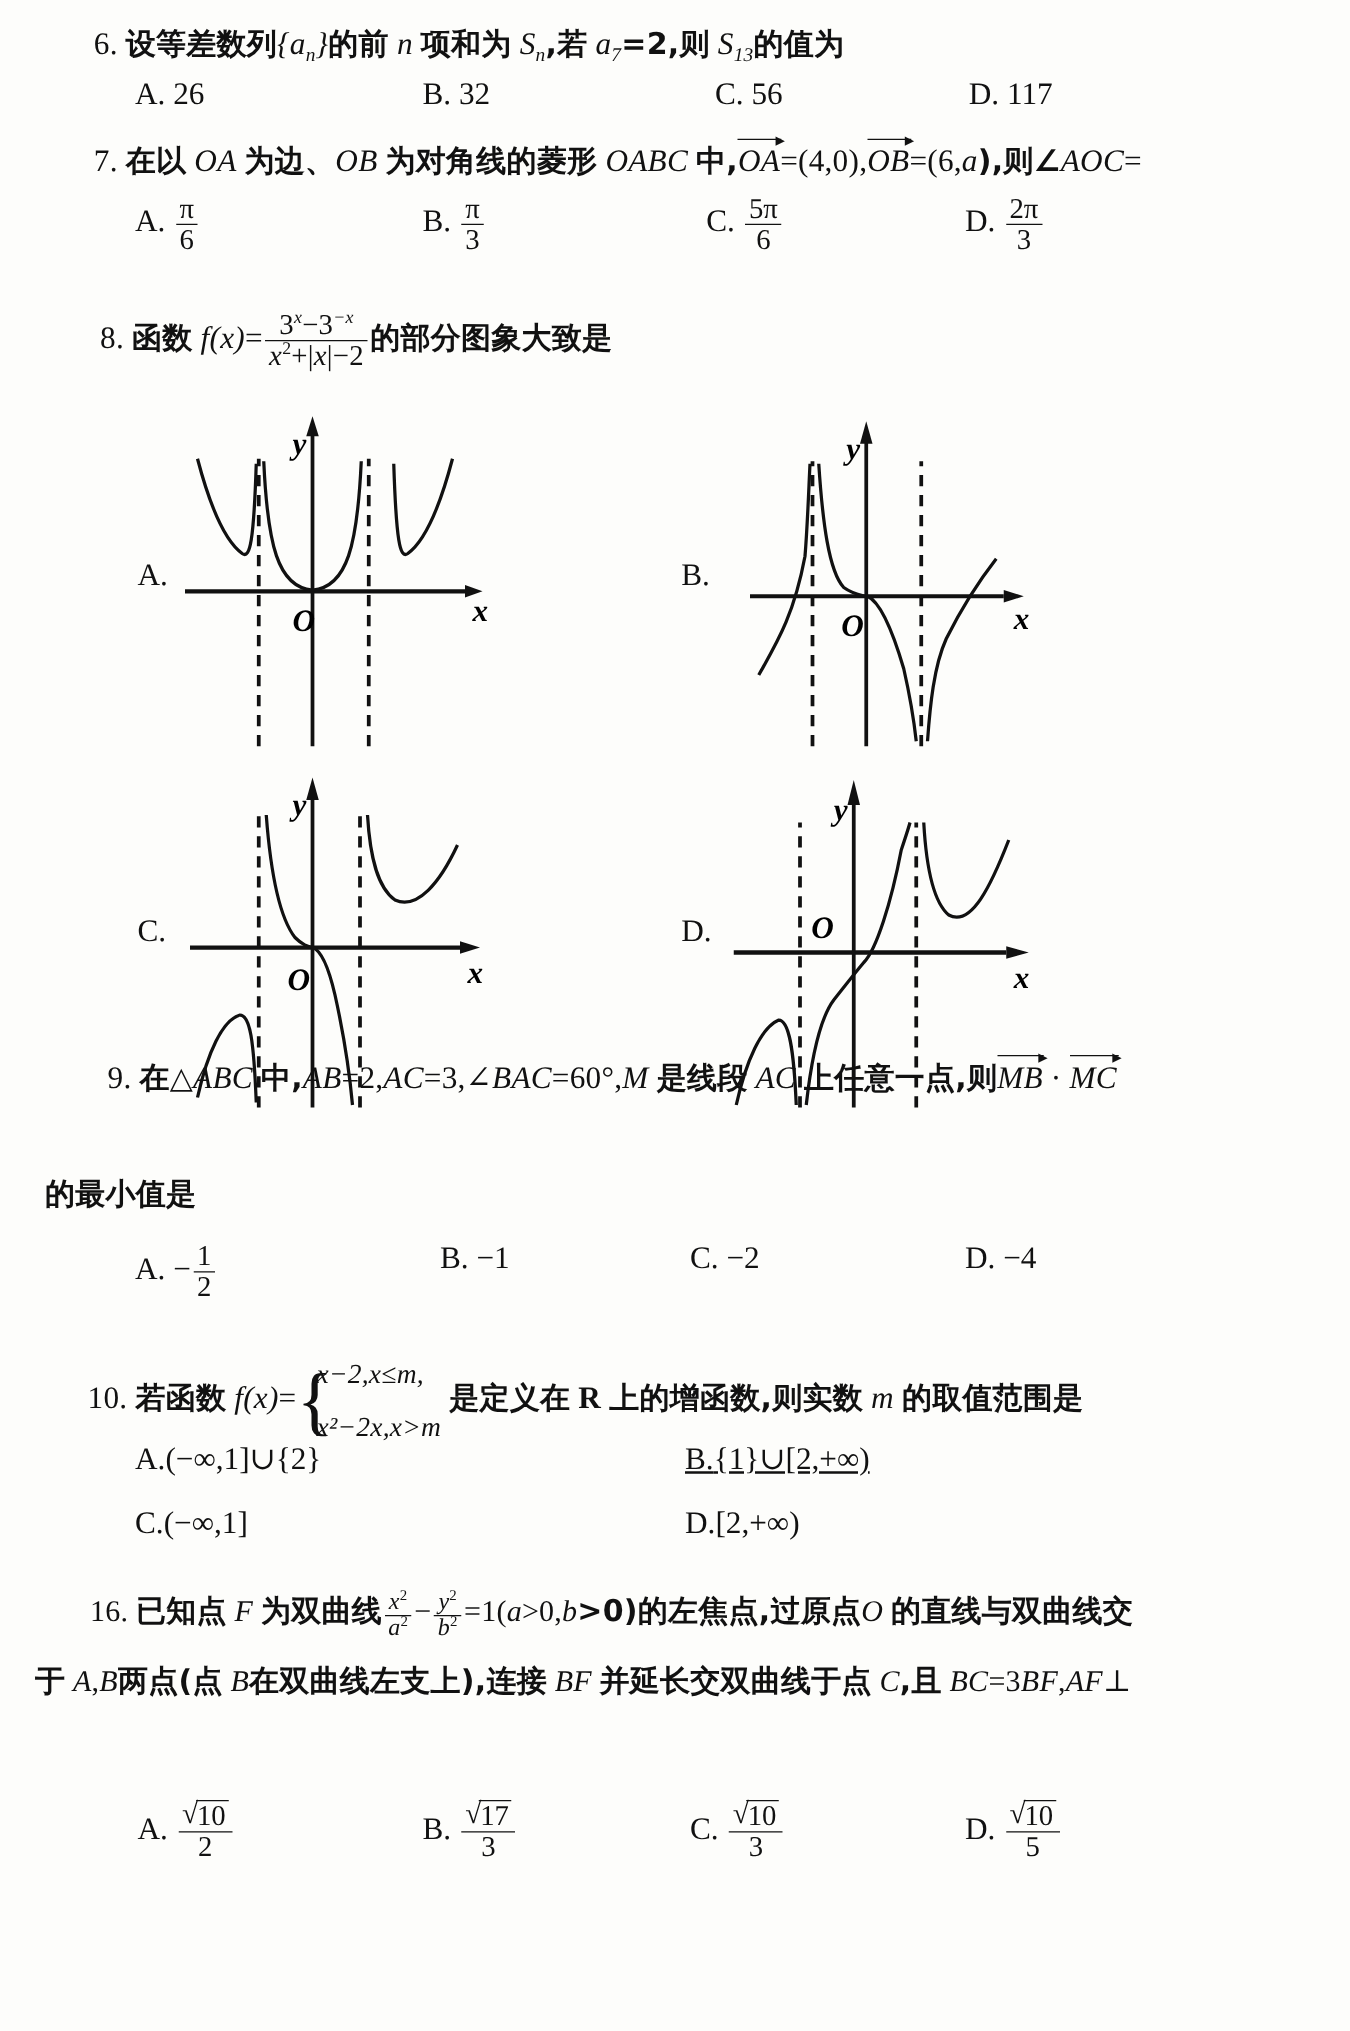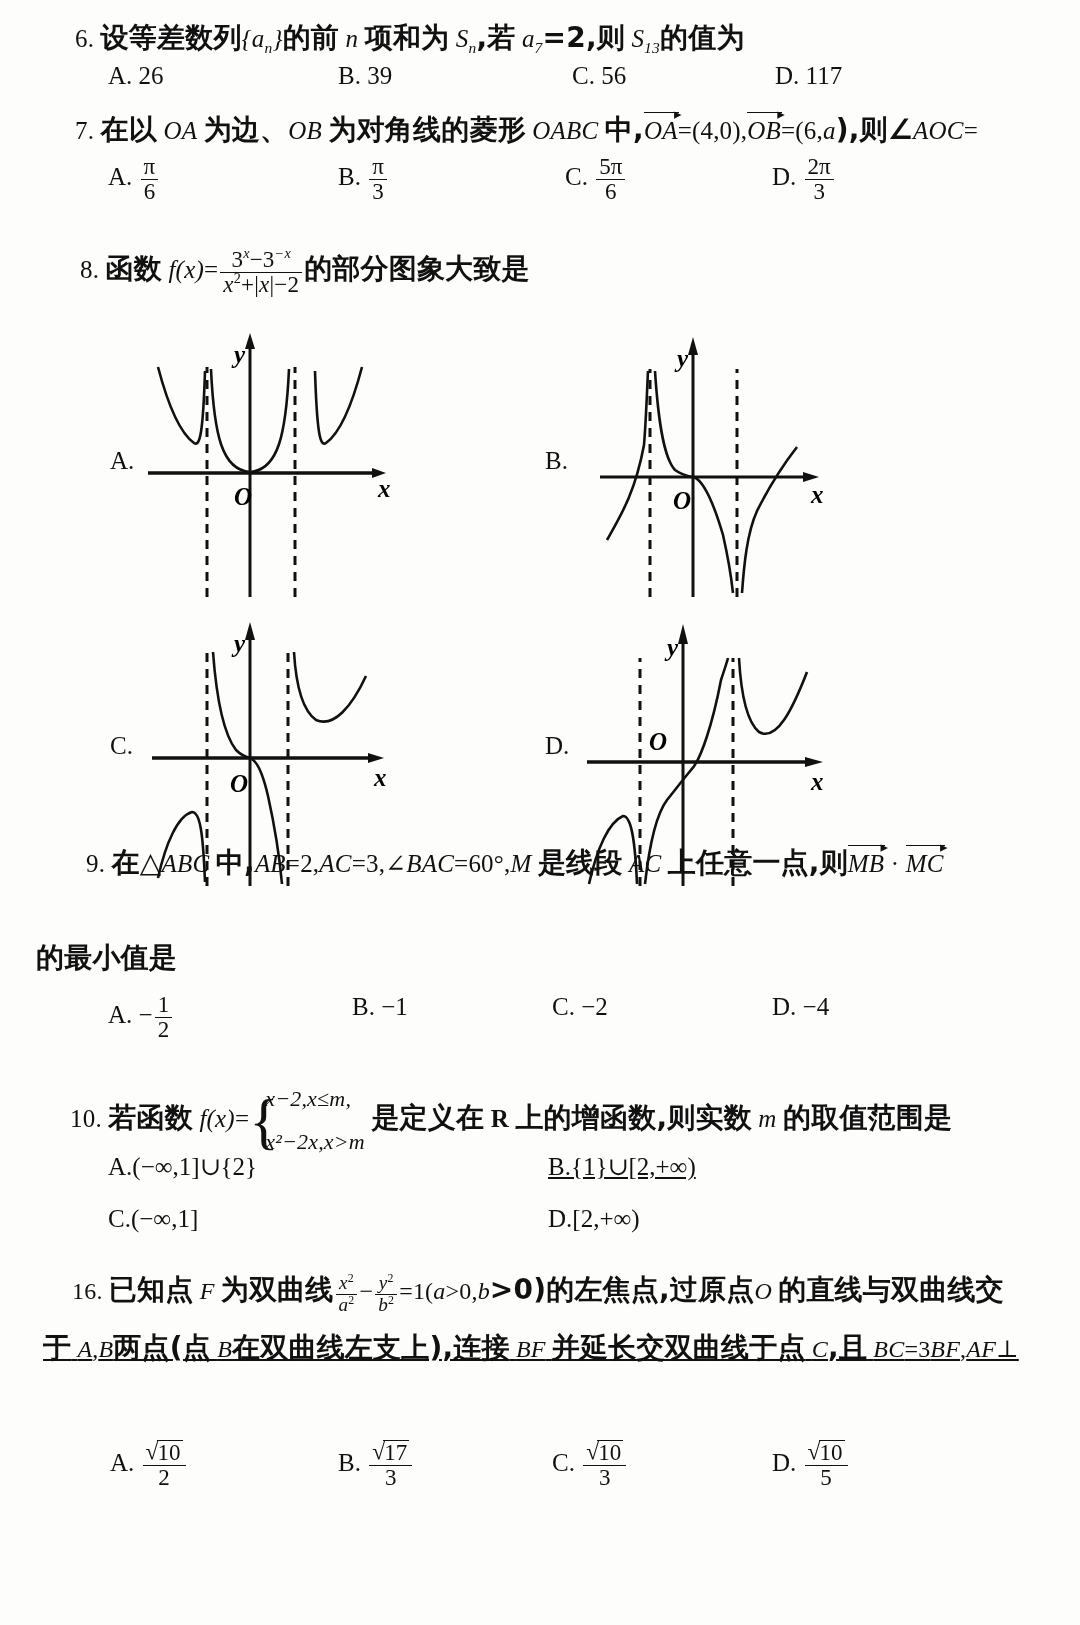--- a/index.html
+++ b/index.html
@@ -14,21 +14,21 @@
   .page{position:relative;width:1080px;height:1625px;padding:0;box-sizing:border-box;}
 
   
   .qline{
     position:absolute;
     font-size:25px;
     line-height:1.25;
     white-space:nowrap;
     letter-spacing:0.2px;
   }
-  .han{font-family:"DejaVu Sans","Liberation Sans",sans-serif;font-weight:700;font-size:28px;}
+  .han{font-family:"DejaVu Sans","Liberation Sans",sans-serif;font-weight:700;font-size:24px;}
   .ital{font-style:italic;font-family:"Liberation Serif",serif;}
   .num{font-family:"Liberation Serif",serif;}
 
   
   .optrow{position:absolute;left:0;width:1080px;height:60px;}
   .opt{position:absolute;font-size:25px;white-space:nowrap;}
 
   
   .frac{
     display:inline-block;
@@ -102,21 +102,21 @@
     <span class="ital"><span>S</span><sub>13</sub></span><span class="han">的值为</span>
   </div>
 
   <div class="optrow" style="top:62px;">
     <div class="opt" style="left:108px;">
       <span>A.</span>
       <span>26</span>
     </div>
     <div class="opt" style="left:338px;">
       <span>B.</span>
-      <span>39</span>
+      <span>32</span>
     </div>
     <div class="opt" style="left:572px;text-align:right;">
       <span>C.</span>
       <span>56</span>
     </div>
     <div class="opt" style="left:775px;">
       <span>D.</span>
       <span>117</span>
     </div>
   </div>
@@ -336,21 +336,21 @@
     <span class="han">为双曲线</span><span class="frac sm">
       <span class="n"><span class="ital">x</span><sup>2</sup></span>
       <span class="d"><span class="ital">a</span><sup>2</sup></span>
     </span><span>−</span><span class="frac sm">
       <span class="n"><span class="ital">y</span><sup>2</sup></span>
       <span class="d"><span class="ital">b</span><sup>2</sup></span>
     </span><span>=1(</span><span class="ital">a</span><span>&gt;0,</span><span class="ital">b</span><span class="han">&gt;0)的左焦点,过原点</span><span class="ital">O</span>
     <span class="han">的直线与双曲线交</span>
   </div>
 
-  <div class="qline" style="left:43px;top:1330px;font-size:24px;text-decoration:underline;">
+  <div class="qline" style="left:28px;top:1330px;font-size:24px;">
     <span class="han">于</span>
     <span class="ital">A</span><span>,</span><span class="ital">B</span><span class="han">两点(点</span>
     <span class="ital">B</span><span class="han">在双曲线左支上),连接</span>
     <span class="ital">BF</span>
     <span class="han">并延长交双曲线于点</span>
     <span class="ital">C</span><span class="han">,且</span>
     <span class="ital">BC</span><span>=3</span><span class="ital">BF</span><span>,</span><span class="ital">AF</span><span>⊥</span>
   </div>
 
 

